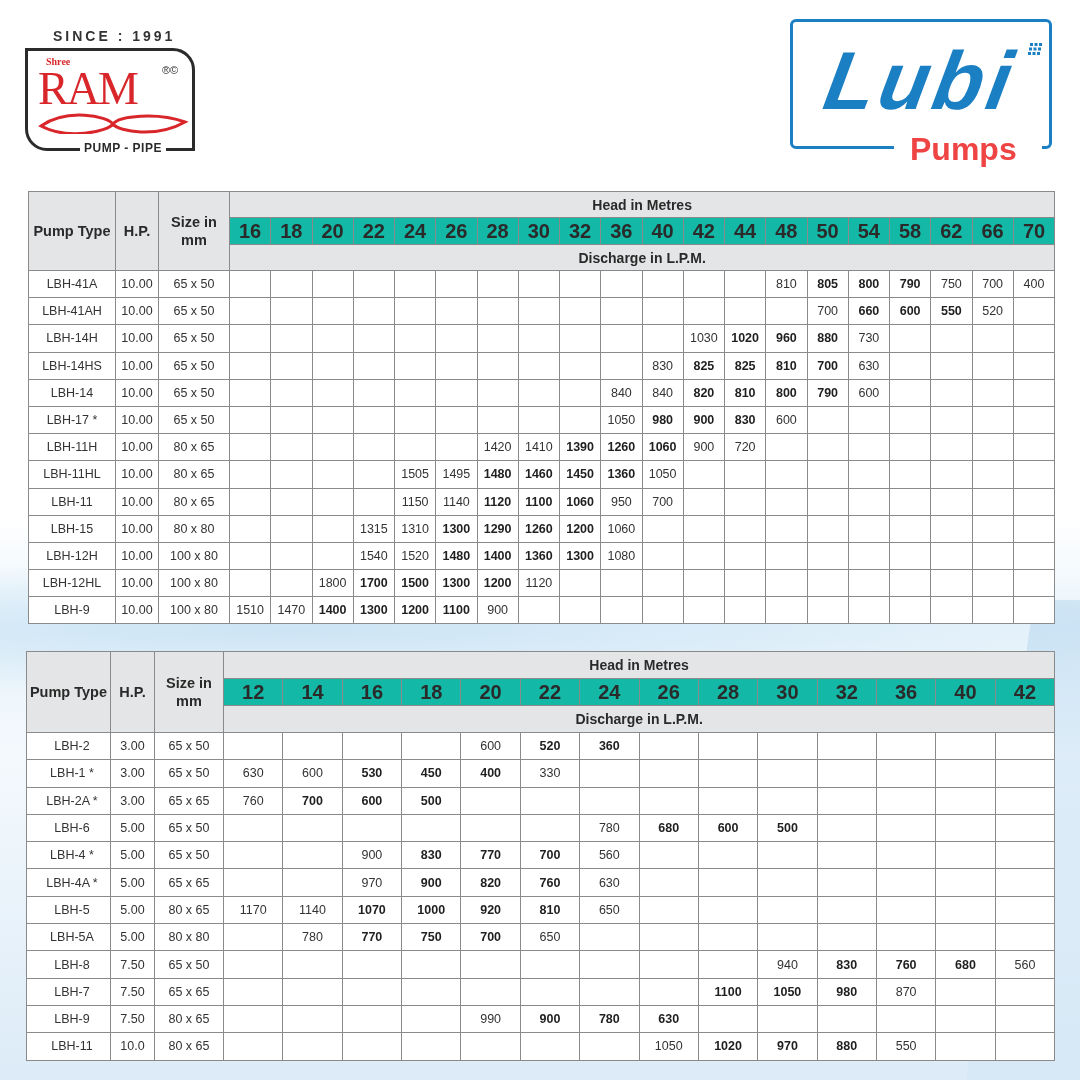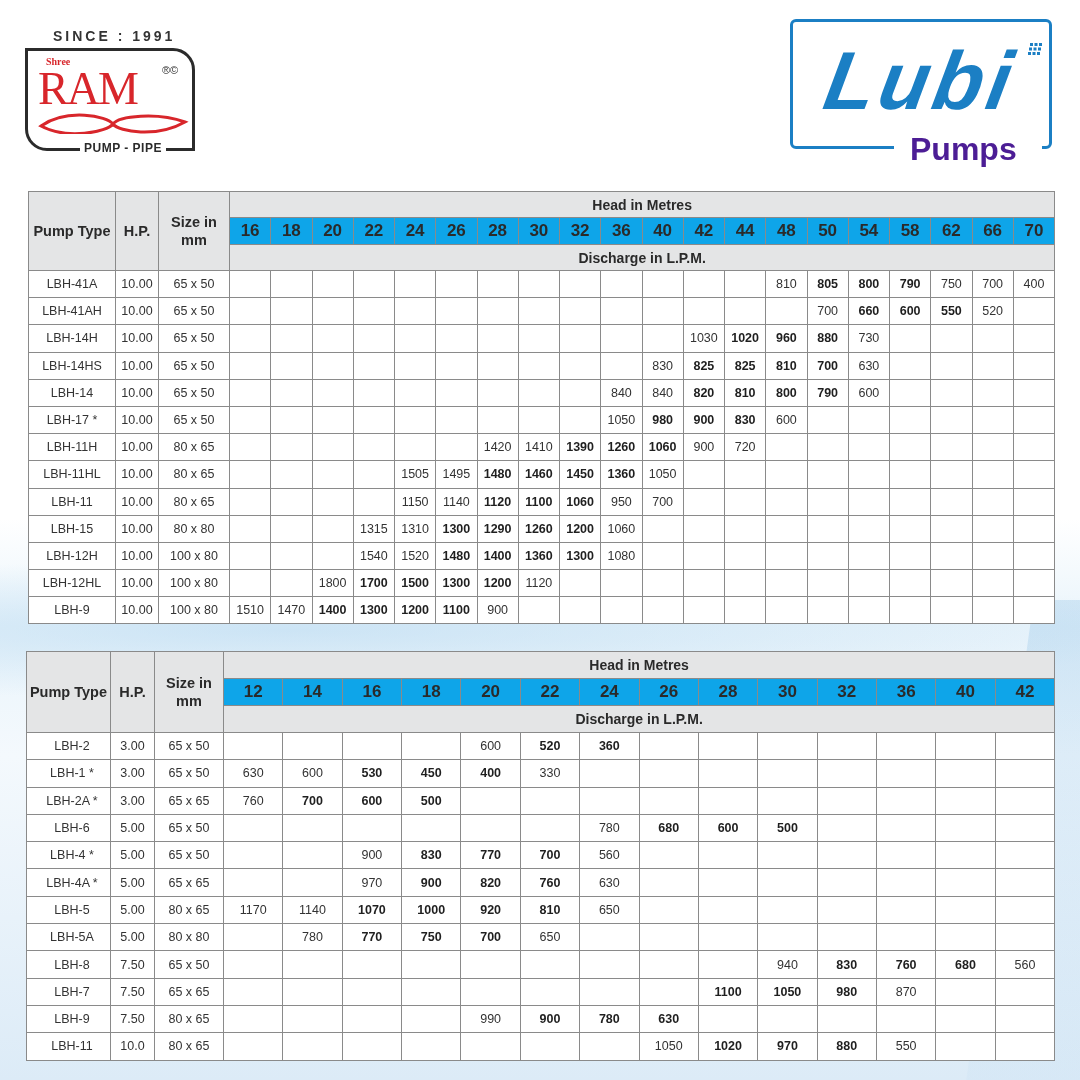--- a/index.html
+++ b/index.html
@@ -42,34 +42,34 @@
     position:absolute; left:0; top:0; width:262px; height:130px;
     border:3px solid #1b7fc4; border-radius:6px; box-sizing:border-box;
   }
   .lubi-gap { position:absolute; left:104px; top:120px; width:148px; height:20px; background:#fff; }
   .lubi-word {
     position:absolute; left:36px; top:14px; font-weight:700; font-style:italic;
     font-size:82px; color:#1b7fc4; letter-spacing:4px; line-height:96px;
     transform: skewX(-10deg);
   }
   .lubi-grid { position:absolute; left:238px; top:24px; width:16px; height:12px; }
-  .lubi-pumps { position:absolute; left:118px; top:112px; font-weight:700; font-size:32px; color:#4c1d95; background:#fff; padding:0 2px; line-height:36px;}
+  .lubi-pumps { position:absolute; left:118px; top:112px; font-weight:700; font-size:32px; color:#ef4444; background:#fff; padding:0 2px; line-height:36px;}
   
   table.spec {
     position:absolute; border-collapse:collapse; table-layout:fixed;
     background:#ffffff; font-size:12.5px; color:#333;
   }
   table.spec td, table.spec th {
     border:1px solid #8a8a8a; padding:0; text-align:center; vertical-align:middle;
     white-space:nowrap; overflow:hidden;
   }
   table.spec th { font-weight:700; color:#2a2a2a; }
   .hd-grey { background:#e4e5e6; }
   .hd-title { font-size:14px; }
-  .hd-col { font-size:17px; background:#0ea5e9;margin-left:24px; }
+  .hd-col { font-size:20px; background:#14b8a6;margin-left:24px; }
   .hd-big { font-size:14.5px; line-height:18px; }
   td.name { text-align:left; padding-left:14px; }
   td.b { font-weight:700; color:#1f1f1f; }
   #t1 { left:28px; top:191px; width:1026px; }
   #t2 { left:26px; top:651px; width:1028px; }
   #t2 td.name { padding-left:7px; }
 </style>
 </head>
 <body>
 

